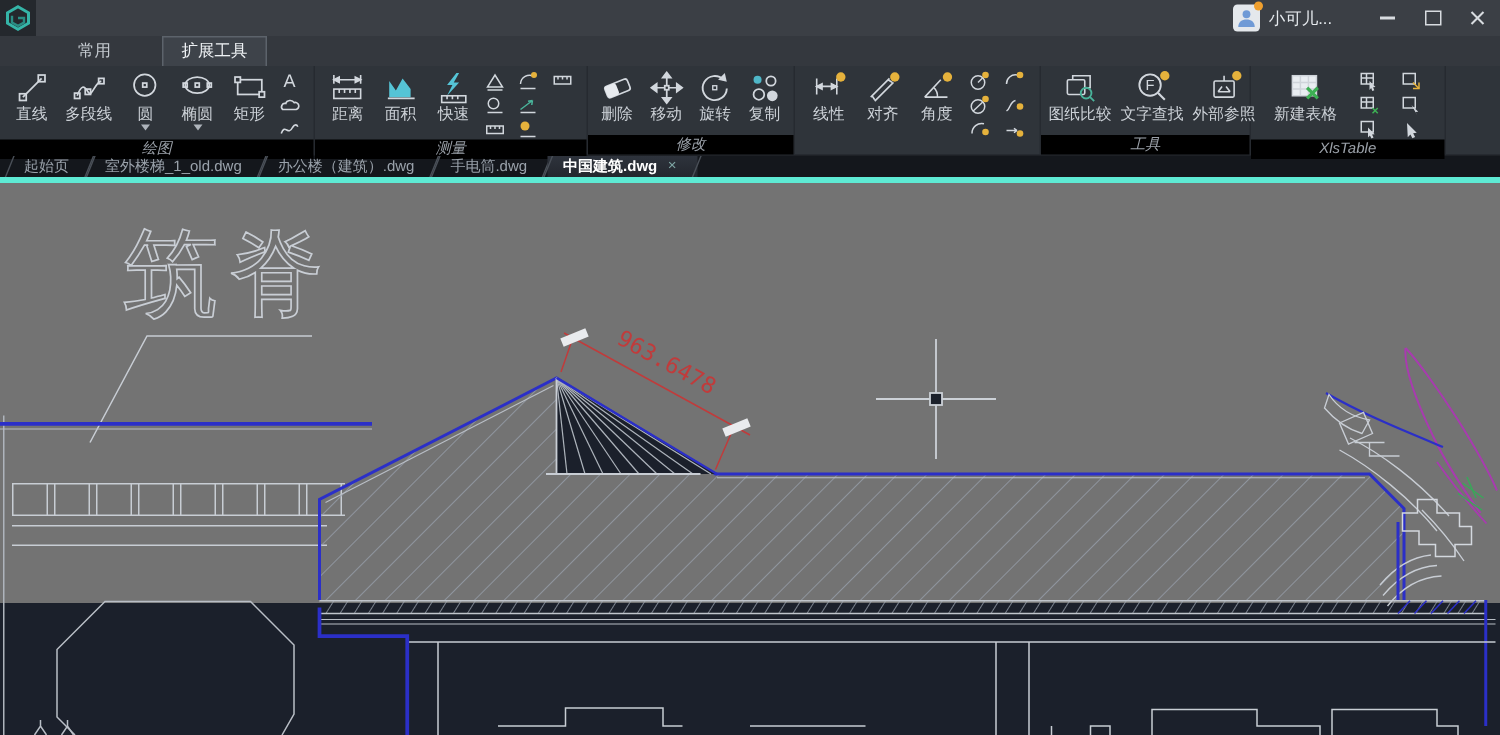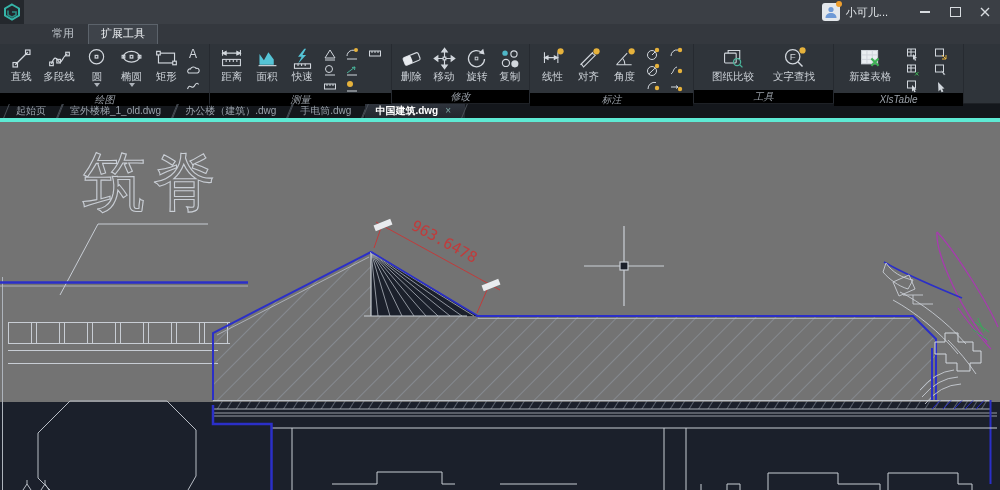--- a/index.html
+++ b/index.html
@@ -25,21 +25,21 @@
   .tb-right{margin-left:auto;display:flex;align-items:center;height:100%;}
   .avatar{width:18px;height:18px;background:#e4e8ec;border-radius:3px;position:relative;margin-right:6px;}
   .avatar svg{display:block;margin:2px auto 0;}
   .avatar .dot{position:absolute;top:-2px;right:-2px;width:6px;height:6px;border-radius:50%;background:#ef9f2e;}
   .uname{color:#e6eaee;font-size:11px;margin-right:22px;}
   .winbtn{width:30px;height:24px;display:flex;align-items:center;justify-content:center;}
   .winbtn .min{width:10px;height:2px;background:#d8dce0;}
   .winbtn .max{width:9px;height:8px;border:1.5px solid #d8dce0;}
   
   .ribbontabs{height:20px;background:#34383e;display:flex;align-items:flex-end;
-              padding-left:42px;gap:4px;font-size:11px;}
+              padding-left:42px;gap:24px;font-size:11px;}
   .rtab{color:#c3c9cf;padding:2px 10px 3px;}
   .rtab.active{color:#eef1f4;background:#3e434a;border:1px solid #5c636b;border-bottom:none;
                padding:1px 12px 3px;}
   
   .ribbon{height:60px;background:#2f343a;display:flex;border-bottom:1px solid #1e2126;box-sizing:border-box;}
   .rgroup{display:flex;flex-direction:column;border-right:1px solid #262a30;box-sizing:border-box;}
   .rgroup-body{flex:1;display:flex;align-items:stretch;justify-content:space-evenly;padding:1px 2px 0;}
   .rgroup-cap{height:13px;line-height:13px;font-size:10px;color:#9ba1a9;text-align:center;
               background:#000000;font-style:italic;}
   .rbtn{display:flex;flex-direction:column;align-items:center;padding:1px 3px 0;cursor:default;}
@@ -377,21 +377,20 @@
             </svg>
           </span>
         <span class="sbtn">
             <svg viewBox="0 0 14 14">
               <path d="M2 8 h7 M9 8 l-2 -1.5 M9 8 l-2 1.5" stroke="#d2d7dd" fill="none"></path>
               <circle cx="11" cy="10" r="2.2" fill="#e6b23c"></circle>
             </svg>
           </span>
       </div>
     </div>
-    <div class="rgroup-cap">标注</div>
   </div>
 
   <div class="rgroup" style="width:140px">
     <div class="rgroup-body">
       <div class="rbtn">
         <svg viewBox="0 0 28 28">
             <g stroke="#d2d7dd" fill="none" stroke-width="1.2">
               <rect x="4" y="8" width="13" height="11" rx="1"></rect>
               <path d="M8 8 V5 h13 v9 h-4"></path>
             </g>
@@ -401,20 +400,30 @@
         <span class="lbl">图纸比较</span>
       </div>
       <div class="rbtn">
         <svg viewBox="0 0 28 28">
             <circle cx="12" cy="12" r="8" fill="none" stroke="#d2d7dd" stroke-width="1.4"></circle>
             <text x="12" y="16" font-size="11" fill="#d2d7dd" text-anchor="middle" font-family="Liberation Sans,sans-serif">F</text>
             <path d="M18 18 l5 5" stroke="#d2d7dd" stroke-width="1.6"></path>
             <circle cx="23" cy="5" r="3.5" fill="#e6b23c"></circle>
           </svg>
         <span class="lbl">文字查找</span>
+      </div>
+      <div class="rbtn">
+        <svg viewBox="0 0 28 28">
+            <g stroke="#d2d7dd" fill="none" stroke-width="1.2">
+              <rect x="6" y="9" width="15" height="12" rx="1"></rect>
+              <path d="M9 17 h9 M9 17 l3 -4 M18 17 l-3 -4 M13.5 9 V5"></path>
+            </g>
+            <circle cx="23" cy="5" r="3.5" fill="#e6b23c"></circle>
+          </svg>
+        <span class="lbl">外部参照</span>
       </div>
     </div>
     <div class="rgroup-cap">工具</div>
   </div>
 
   <div class="rgroup" style="width:130px">
     <div class="rgroup-body">
       <div class="rbtn">
         <svg viewBox="0 0 28 28">
             <g stroke="#cfd4da" fill="none" stroke-width="1.1">

